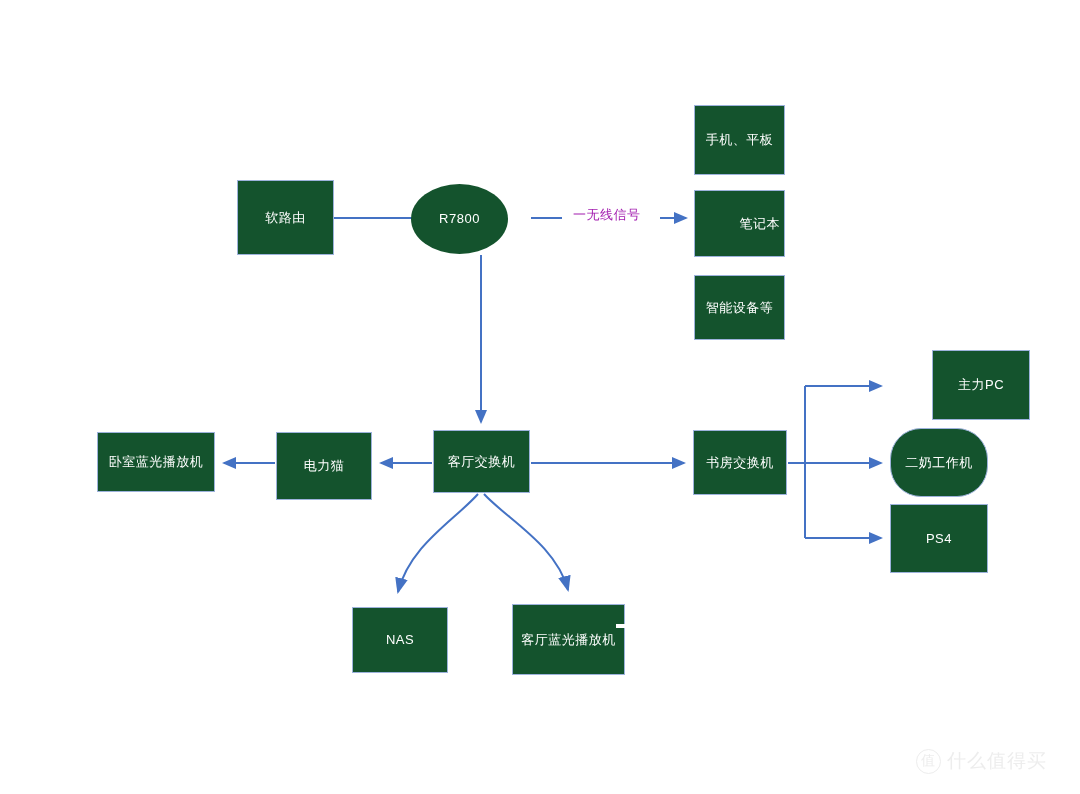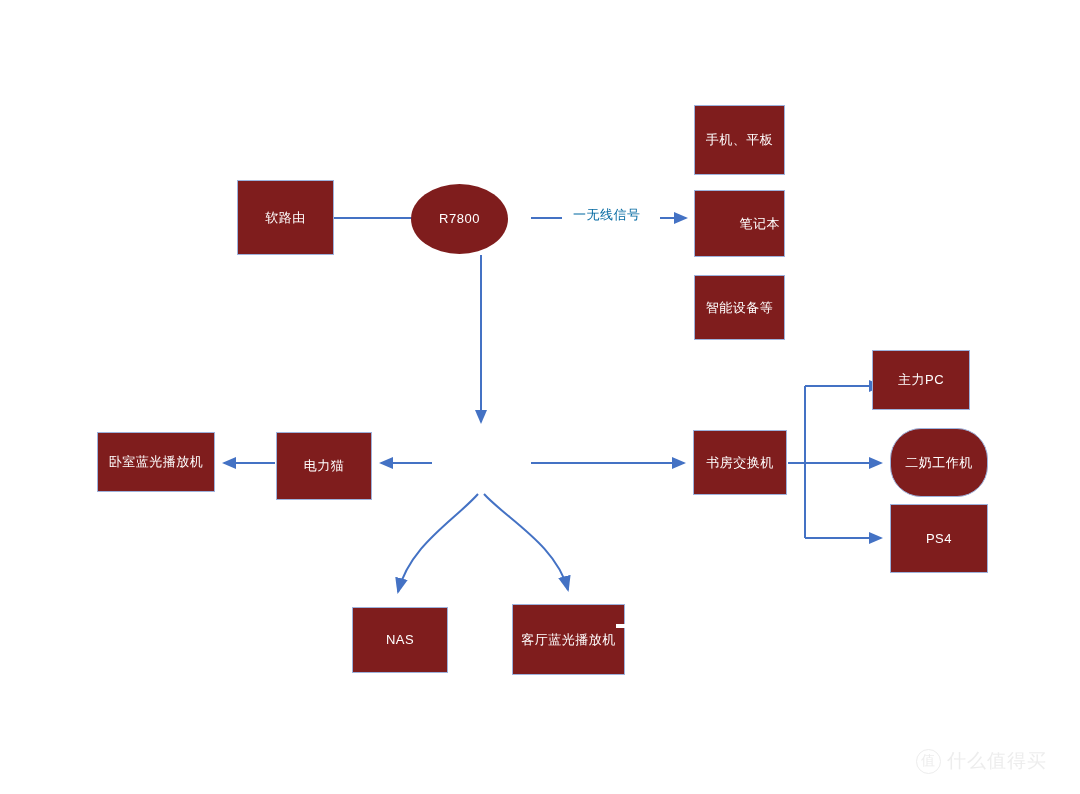--- a/index.html
+++ b/index.html
@@ -16,21 +16,21 @@
   }
   #canvas {
     position: absolute;
     left: 0; top: 0;
     width: 1080px;
     height: 794px;
   }
   .node {
     position: absolute;
     box-sizing: border-box;
-    background: #7f1d1d;
+    background: #14532d;
     border: 1px solid #9DB2DC;
     color: #ffffff;
     display: flex;
     align-items: center;
     justify-content: center;
     text-align: center;
     font-size: 13px;
     letter-spacing: 0.5px;
     line-height: 1.2;
     user-select: none;
@@ -38,21 +38,21 @@
   .node.ellipse {
     border-radius: 50%;
     border: none;
   }
   .node .label {
     display: block;
     padding: 0 4px;
   }
   .edge-label {
     position: absolute;
-    color: #0369a1;
+    color: #a21caf;
     font-size: 13px;
     letter-spacing: 0.5px;
     white-space: nowrap;
     user-select: none;
   }
   #svg-edges {
     position: absolute;
     left: 0; top: 0;
     width: 1080px;
     height: 794px;
@@ -145,26 +145,29 @@
   </div>
 
   <div class="node" style="left:97px; top:432px; width:118px; height:60px;">
     <span class="label">卧室蓝光播放机</span>
   </div>
 
   <div class="node" style="left:276px; top:432px; width:96px; height:68px;">
     <span class="label">电力猫</span>
   </div>
 
+  <div class="node" style="left:433px; top:430px; width:97px; height:63px;">
+    <span class="label">客厅交换机</span>
+  </div>
 
   <div class="node" style="left:693px; top:430px; width:94px; height:65px;">
     <span class="label">书房交换机</span>
   </div>
 
-  <div class="node" style="left:872px; top:350px; width:98px; height:60px;">
+  <div class="node" style="left:932px; top:350px; width:98px; height:70px;">
     <span class="label">主力PC</span>
   </div>
 
   <div class="node" style="left:890px; top:428px; width:98px; height:69px;border-radius:31px;">
     <span class="label">二奶工作机</span>
   </div>
 
   <div class="node" style="left:890px; top:504px; width:98px; height:69px;">
     <span class="label">PS4</span>
   </div>

